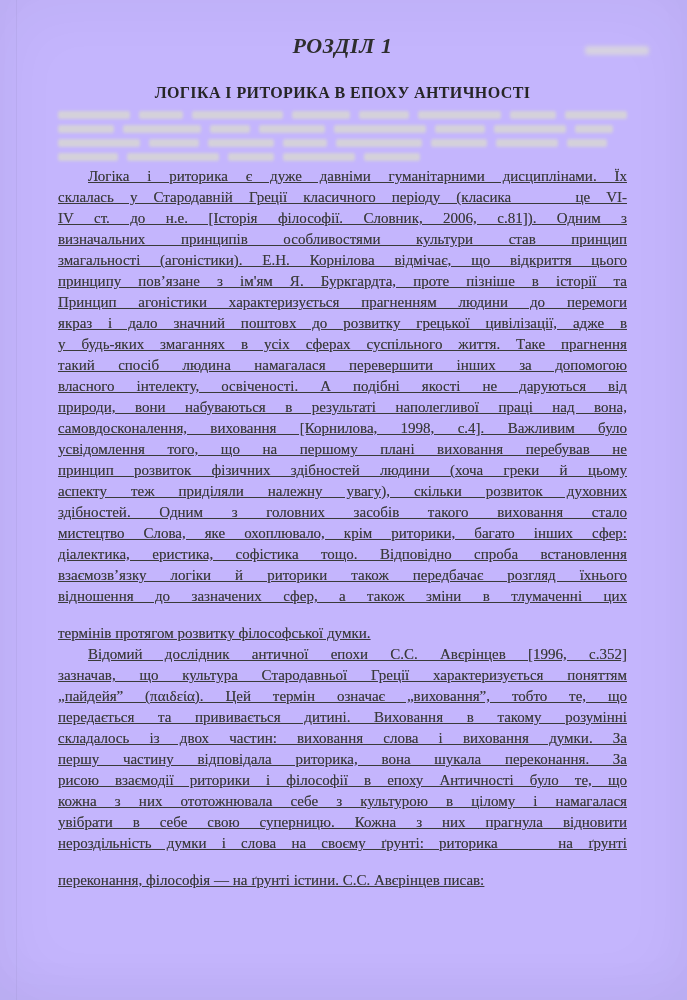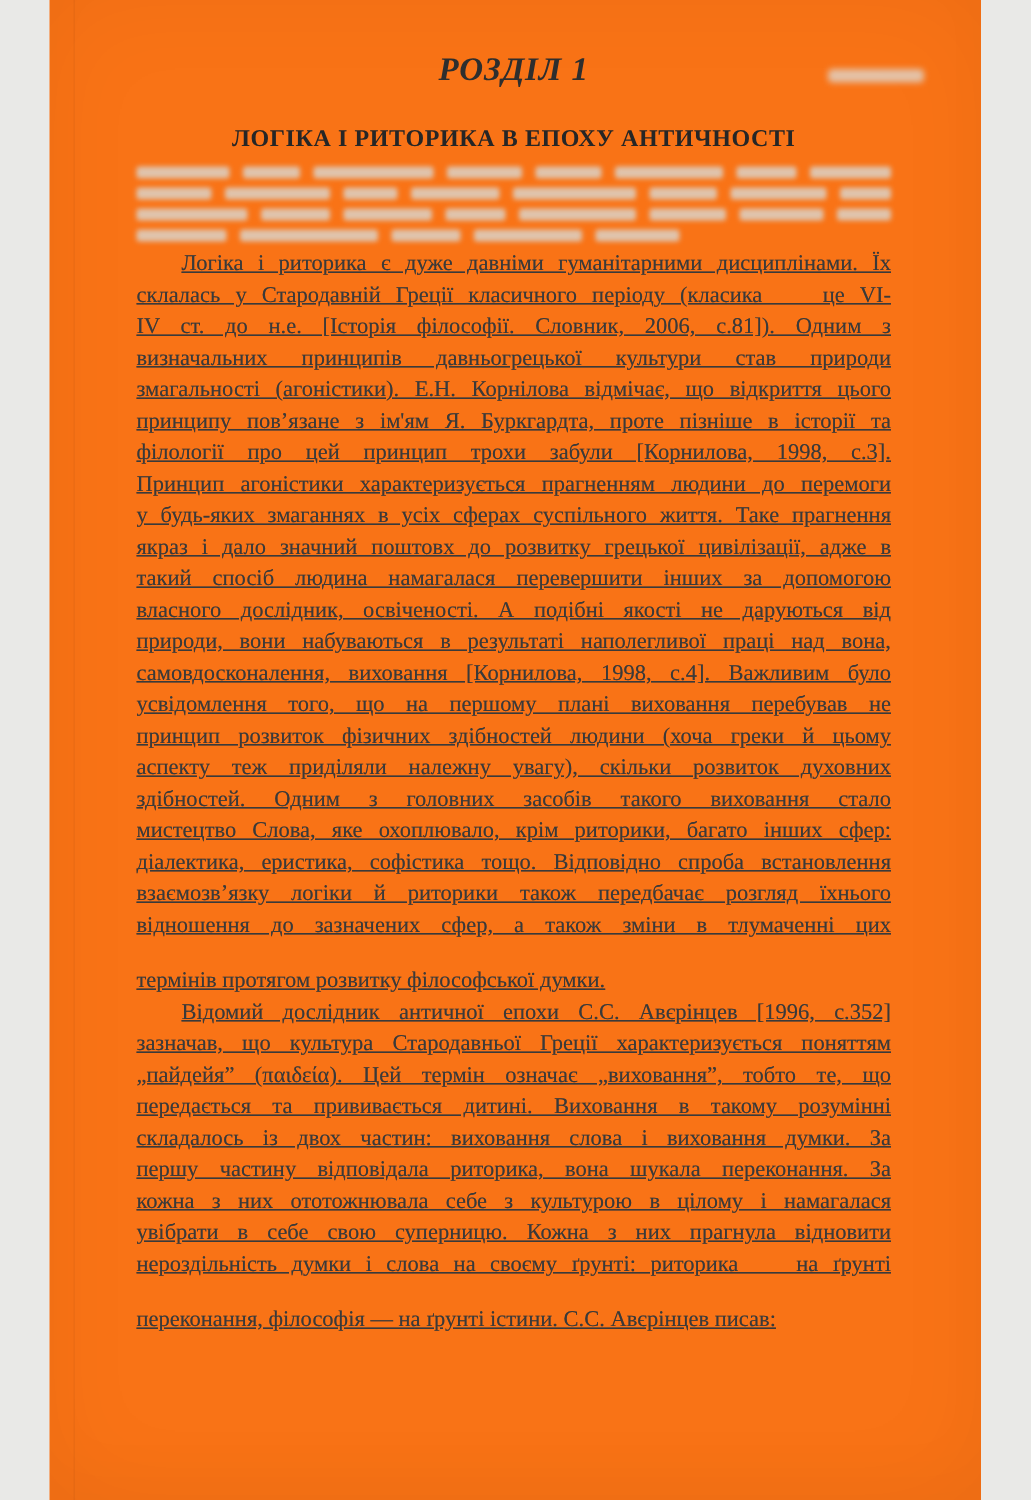--- a/index.html
+++ b/index.html
@@ -2,23 +2,23 @@
 <html><head>
 <meta charset="utf-8">
 <style>
   html, body {
     margin: 0; padding: 0;
     background: #e9e9e7;
     font-family: "Liberation Serif", "DejaVu Serif", serif;
   }
   .page {
     position: relative;
-    width: 621px; height: 1000px;
+    width: 687px; height: 1000px;
     margin: 0 auto;
-    background: #f97316;
+    background: #c4b5fd;
     box-shadow: inset 0 0 70px rgba(0,0,0,0.045), inset 0 -20px 40px rgba(0,0,0,0.02);
     overflow: hidden;
     color: #3a3a3a;
   }
   .scan-edge-line {
     position: absolute; left: 16px; top: 0; bottom: 0; width: 1px;
     background: rgba(0,0,0,0.04);
   }
   .top-right-smudge {
     position: absolute; right: 38px; top: 46px; width: 64px; height: 9px;
@@ -121,48 +121,48 @@
           <div class="bt-blob" style="width: 72px;"></div>
           <div class="bt-blob" style="width: 56px;"></div>
         </div>
       </div>
 
     <div class="body-text">
         <div class="paragraph">
           <div class="line indent">Логіка і риторика є дуже давніми гуманітарними дисциплінами. Їх</div>
           <div class="line">склалась у Стародавній Греції класичного періоду (класика&nbsp;&nbsp;&nbsp;&nbsp;це VI-</div>
           <div class="line">IV ст. до н.е. [Історія філософії. Словник, 2006, с.81]). Одним з</div>
-          <div class="line">визначальних принципів давньогрецької культури став природи</div>
+          <div class="line">визначальних принципів особливостями культури став принцип</div>
           <div class="line">змагальності (агоністики). Е.Н. Корнілова відмічає, що відкриття цього</div>
           <div class="line">принципу пов’язане з ім'ям Я. Буркгардта, проте пізніше в історії та</div>
-          <div class="line">філології про цей принцип трохи забули [Корнилова, 1998, с.3].</div>
           <div class="line">Принцип агоністики характеризується прагненням людини до перемоги</div>
+          <div class="line">якраз і дало значний поштовх до розвитку грецької цивілізації, адже в</div>
           <div class="line">у будь-яких змаганнях в усіх сферах суспільного життя. Таке прагнення</div>
-          <div class="line">якраз і дало значний поштовх до розвитку грецької цивілізації, адже в</div>
           <div class="line">такий спосіб людина намагалася перевершити інших за допомогою</div>
-          <div class="line">власного дослідник, освіченості. А подібні якості не даруються від</div>
+          <div class="line">власного інтелекту, освіченості. А подібні якості не даруються від</div>
           <div class="line">природи, вони набуваються в результаті наполегливої праці над вона,</div>
           <div class="line">самовдосконалення, виховання [Корнилова, 1998, с.4]. Важливим було</div>
           <div class="line">усвідомлення того, що на першому плані виховання перебував не</div>
           <div class="line">принцип розвиток фізичних здібностей людини (хоча греки й цьому</div>
           <div class="line">аспекту теж приділяли належну увагу), скільки розвиток духовних</div>
           <div class="line">здібностей. Одним з головних засобів такого виховання стало</div>
           <div class="line">мистецтво Слова, яке охоплювало, крім риторики, багато інших сфер:</div>
           <div class="line">діалектика, еристика, софістика тощо. Відповідно спроба встановлення</div>
           <div class="line">взаємозв’язку логіки й риторики також передбачає розгляд їхнього</div>
           <div class="line">відношення до зазначених сфер, а також зміни в тлумаченні цих</div>
           <div class="line last">термінів протягом розвитку філософської думки.</div>
         </div>
         <div class="paragraph">
           <div class="line indent">Відомий дослідник античної епохи С.С. Авєрінцев [1996, с.352]</div>
           <div class="line">зазначав, що культура Стародавньої Греції характеризується поняттям</div>
           <div class="line">„пайдейя” (παιδεία). Цей термін означає „виховання”, тобто те, що</div>
           <div class="line">передається та прививається дитині. Виховання в такому розумінні</div>
           <div class="line">складалось із двох частин: виховання слова і виховання думки. За</div>
           <div class="line">першу частину відповідала риторика, вона шукала переконання. За</div>
+          <div class="line">рисою взаємодії риторики і філософії в епоху Античності було те, що</div>
           <div class="line">кожна з них ототожнювала себе з культурою в цілому і намагалася</div>
           <div class="line">увібрати в себе свою суперницю. Кожна з них прагнула відновити</div>
           <div class="line">нероздільність думки і слова на своєму ґрунті: риторика&nbsp;&nbsp;&nbsp;&nbsp;на ґрунті</div>
           <div class="line last">переконання, філософія — на ґрунті істини. С.С. Авєрінцев писав:</div>
         </div>
       </div>
   </div>
 </div>
 
 </body></html>

